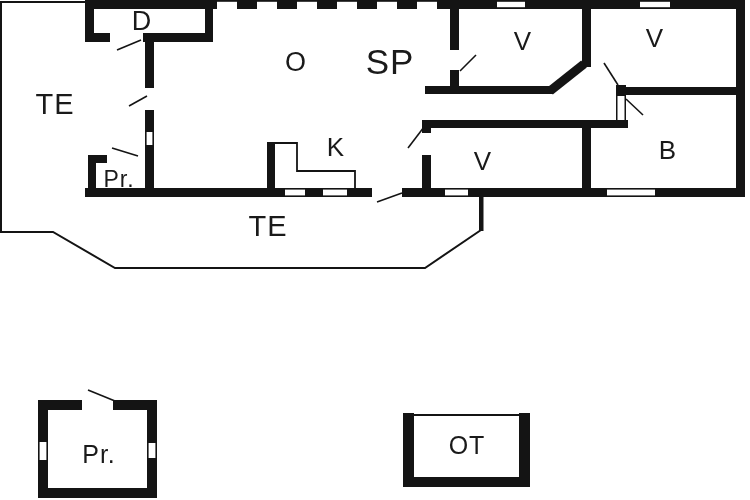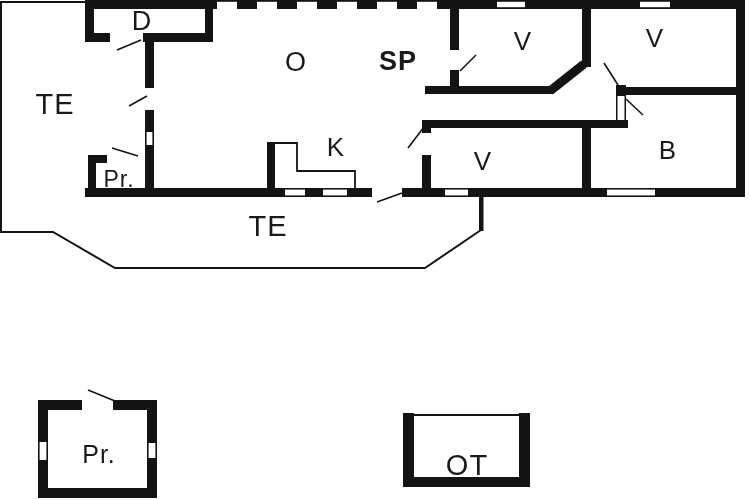--- a/index.html
+++ b/index.html
@@ -18,29 +18,29 @@
     font-size:28px;
     letter-spacing:1px;
     white-space:nowrap;
     line-height:1;
   }
   
   .lbl-d        {left:142px; top:21px;  font-size:27px;}
   .lbl-te-upper {left:55px;  top:104px; font-size:29px;}
   .lbl-pr-house {left:119px; top:179px; font-size:23px;}
   .lbl-o        {left:296px; top:62px;  font-size:27px;}
-  .lbl-sp       {left:398px; top:61px;  font-size:27px;font-weight:bold;}
+  .lbl-sp       {left:390px; top:61px;  font-size:35px;}
   .lbl-k        {left:336px; top:147px; font-size:26px;}
   .lbl-v1       {left:523px; top:41px;  font-size:26px;}
   .lbl-v2       {left:655px; top:38px;  font-size:26px;}
   .lbl-v3       {left:483px; top:161px; font-size:26px;}
   .lbl-b        {left:668px; top:150px; font-size:26px;}
   .lbl-te-lower {left:268px; top:226px; font-size:29px;}
   .lbl-pr-out   {left:99px;  top:454px; font-size:25px;}
-  .lbl-ot       {left:467px; top:445px; font-size:29px;margin-top:20px;}
+  .lbl-ot       {left:467px; top:445px; font-size:25px;}
 </style>
 </head>
 <body>
 
 <div id="plan">
 
   <svg width="750" height="500" viewBox="0 0 750 500">
     <g fill="#141414" stroke="none">
 
       <rect x="85" y="0" width="128" height="9"></rect>

